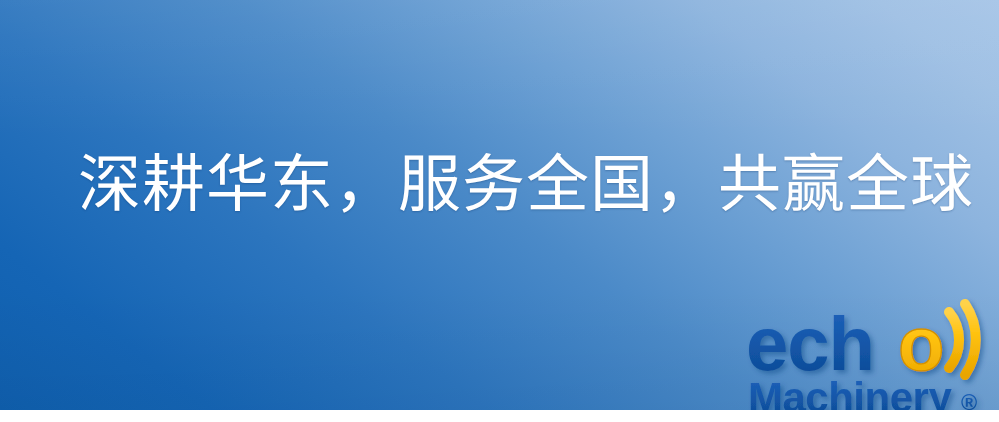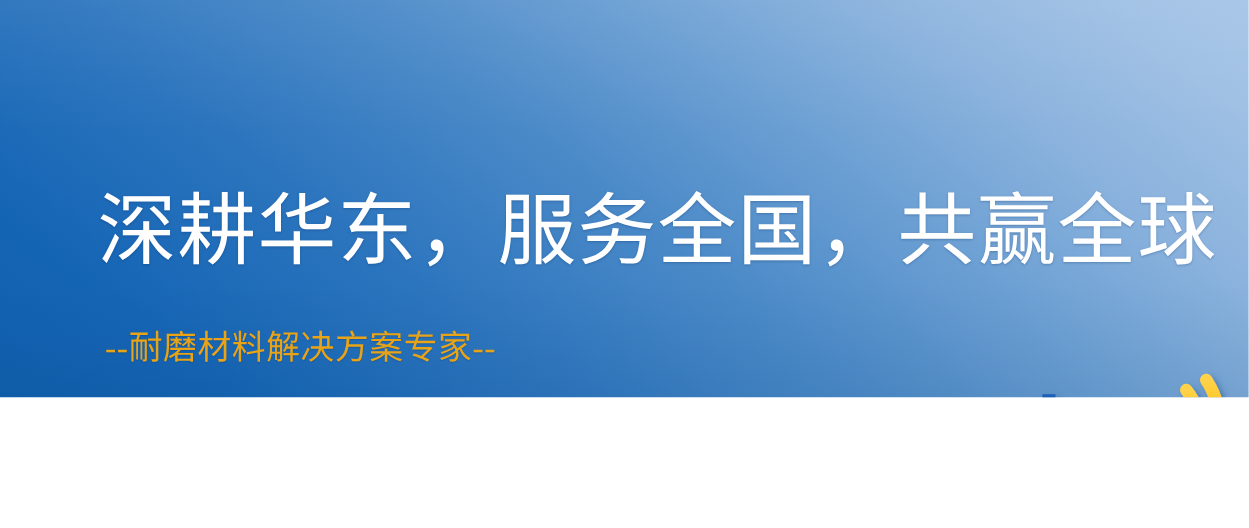--- a/index.html
+++ b/index.html
@@ -4,21 +4,21 @@
 <title>Banner</title>
 <style>
   html, body {
     margin: 0;
     padding: 0;
     background: #ffffff;
   }
   #banner {
     position: relative;
     width: 999px;
-    height: 318px;
+    height: 410px;
     overflow: hidden;
     font-family: "Liberation Sans", sans-serif;
     
     background:
       linear-gradient(38deg,
         #0f5fae 0%,
         #1565b5 14%,
         #2c75be 32%,
         #4b8ac8 50%,
         #6ea1d4 66%,
@@ -82,21 +82,20 @@
     height: 126px;
   }
 </style>
 </head>
 <body>
 
 <div id="banner">
 
   <div class="headline">深耕华东，服务全国，共赢全球</div>
 
-  <div class="subhead">--耐磨材料解决方案专家--</div>
 
   <div class="logo">
     <svg viewBox="0 0 253 126" xmlns="http://www.w3.org/2000/svg" aria-hidden="true">
       <defs>
         <filter id="lgshadow" x="-25%" y="-25%" width="160%" height="160%">
           <feDropShadow dx="3" dy="3" stdDeviation="2.6" flood-color="#0c3f7e" flood-opacity="0.42"></feDropShadow>
         </filter>
         <linearGradient id="blueFace" x1="0" y1="0" x2="0" y2="1">
           <stop offset="0%" stop-color="#2062bd"></stop>
           <stop offset="45%" stop-color="#1458ab"></stop>

